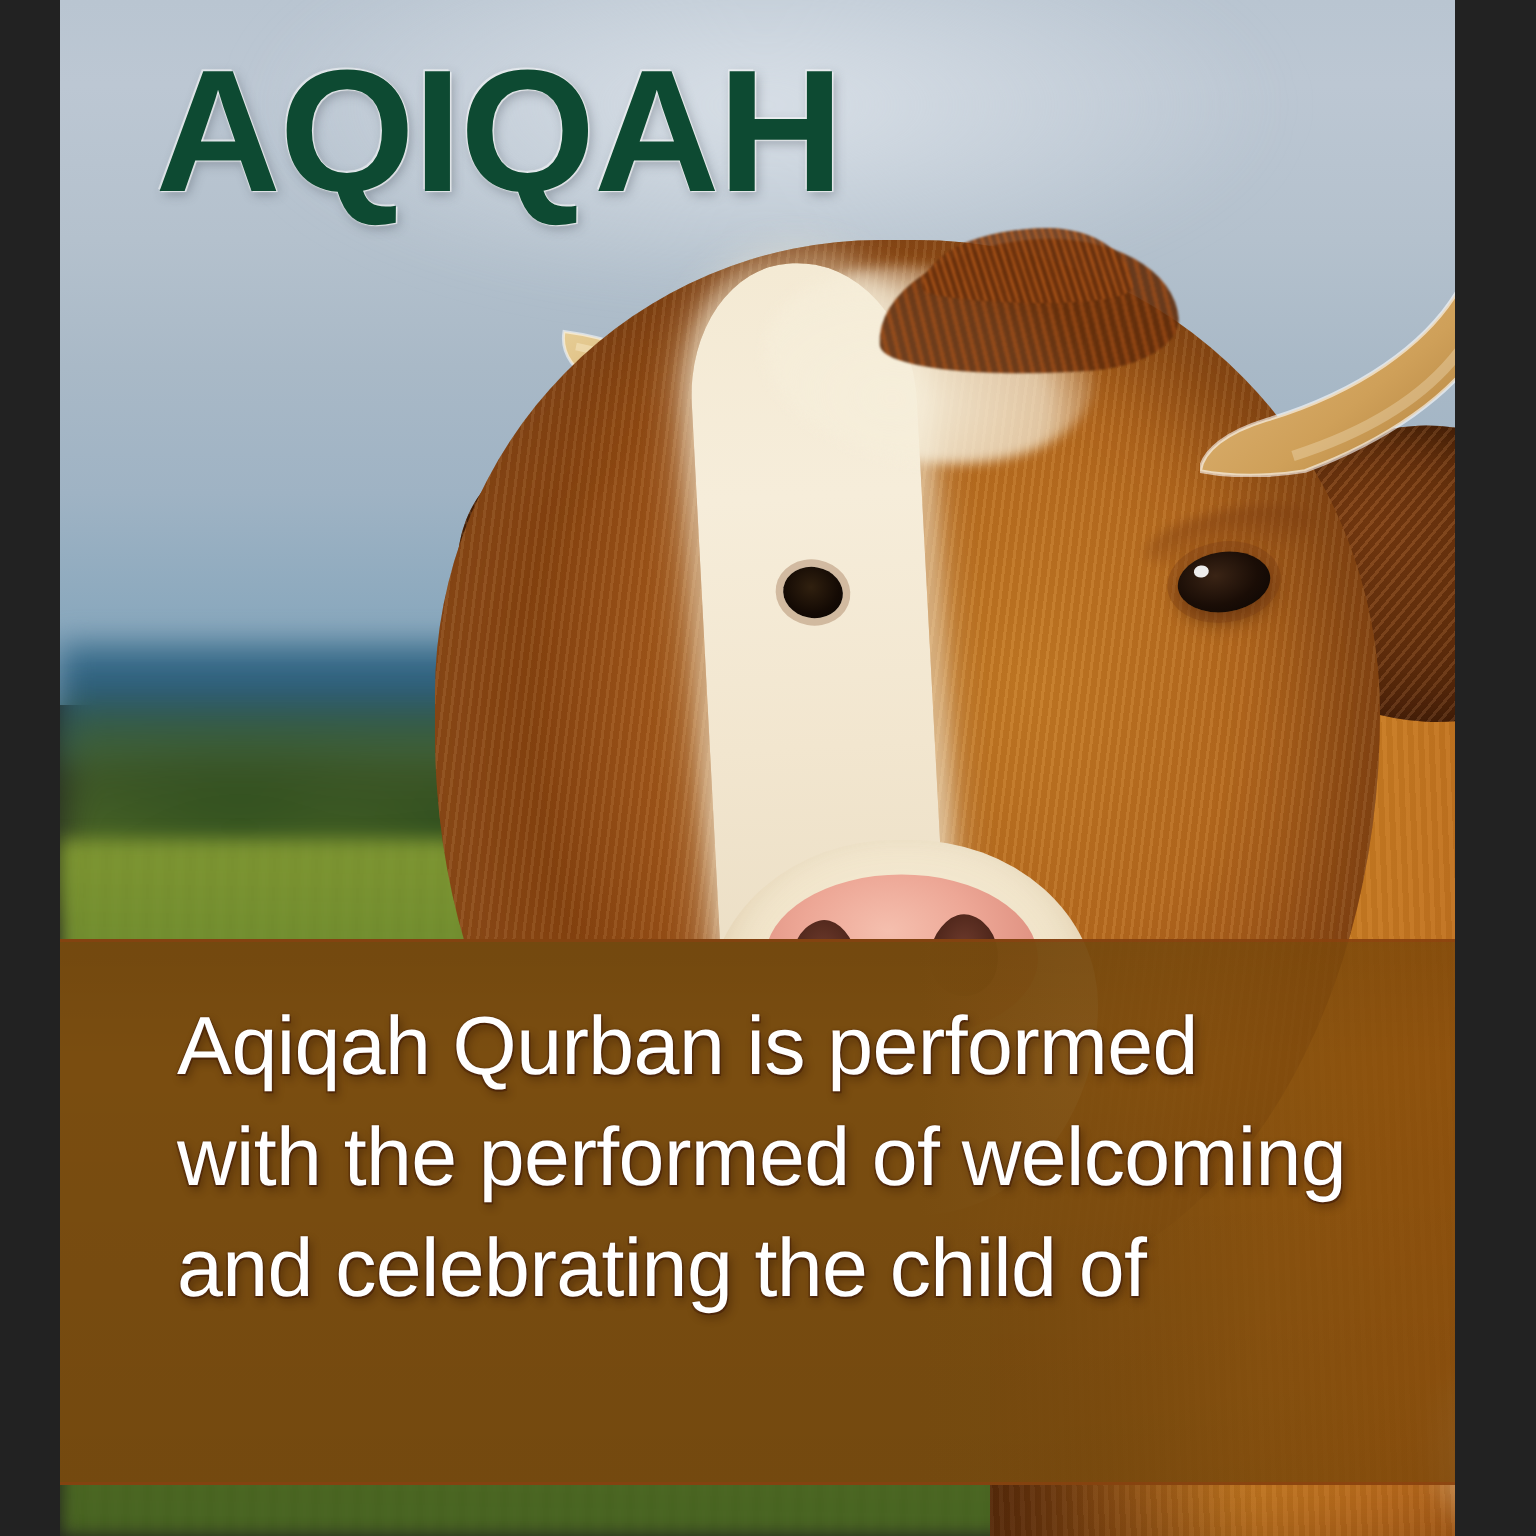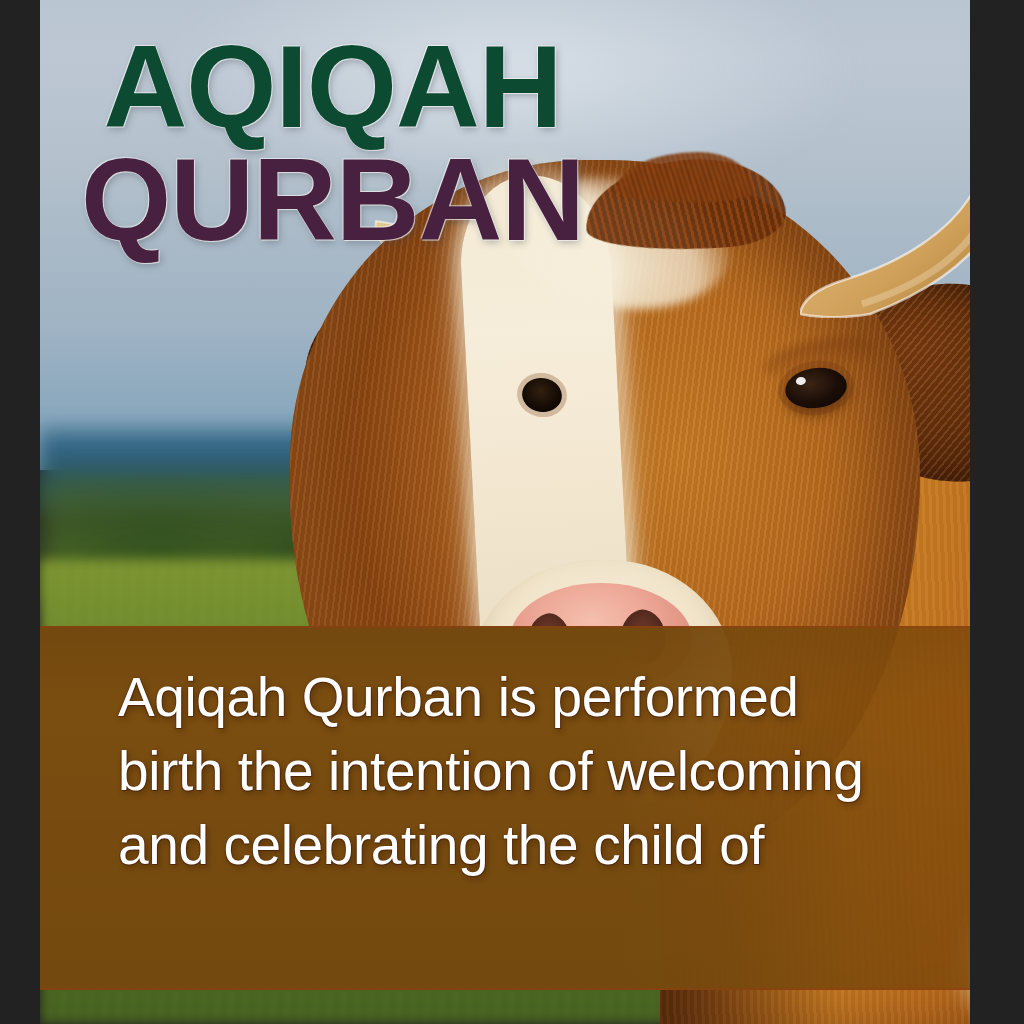--- a/index.html
+++ b/index.html
@@ -367,27 +367,26 @@
         </defs>
         <path d="M202 6 C216 34 214 74 192 108 C168 146 124 176 70 196 C46 200 20 200 0 196 C2 182 18 170 44 162 C104 144 152 112 174 72 C186 50 192 26 190 4 Z" fill="url(#hr)" stroke="rgba(255,255,255,.6)" stroke-width="2.5"></path>
         <path d="M196 18 C206 48 198 82 176 112 C152 146 112 170 62 186" fill="none" stroke="rgba(255,248,225,.28)" stroke-width="7"></path>
         <path d="M198 10 C204 18 206 26 206 34 C200 30 194 20 192 8 Z" fill="#8a5a24"></path>
       </svg>
     </div>
   </div>
 
   <div class="title-block">
     <span class="title-line l1">AQIQAH</span>
-    <span class="title-line l2">QURBAN</span>
   </div>
 
   <div class="band"></div>
   <div class="band-inner-shade"></div>
   <div class="band-top-line"></div>
   <div class="band-bottom-line"></div>
 
   <div class="copy">
     <span class="ln">Aqiqah Qurban is performed</span>
-    <span class="ln">birth the intention of welcoming</span>
+    <span class="ln">with the performed of welcoming</span>
     <span class="ln">and celebrating the child of</span>
   </div>
 
 </div>
 
 </body></html>

